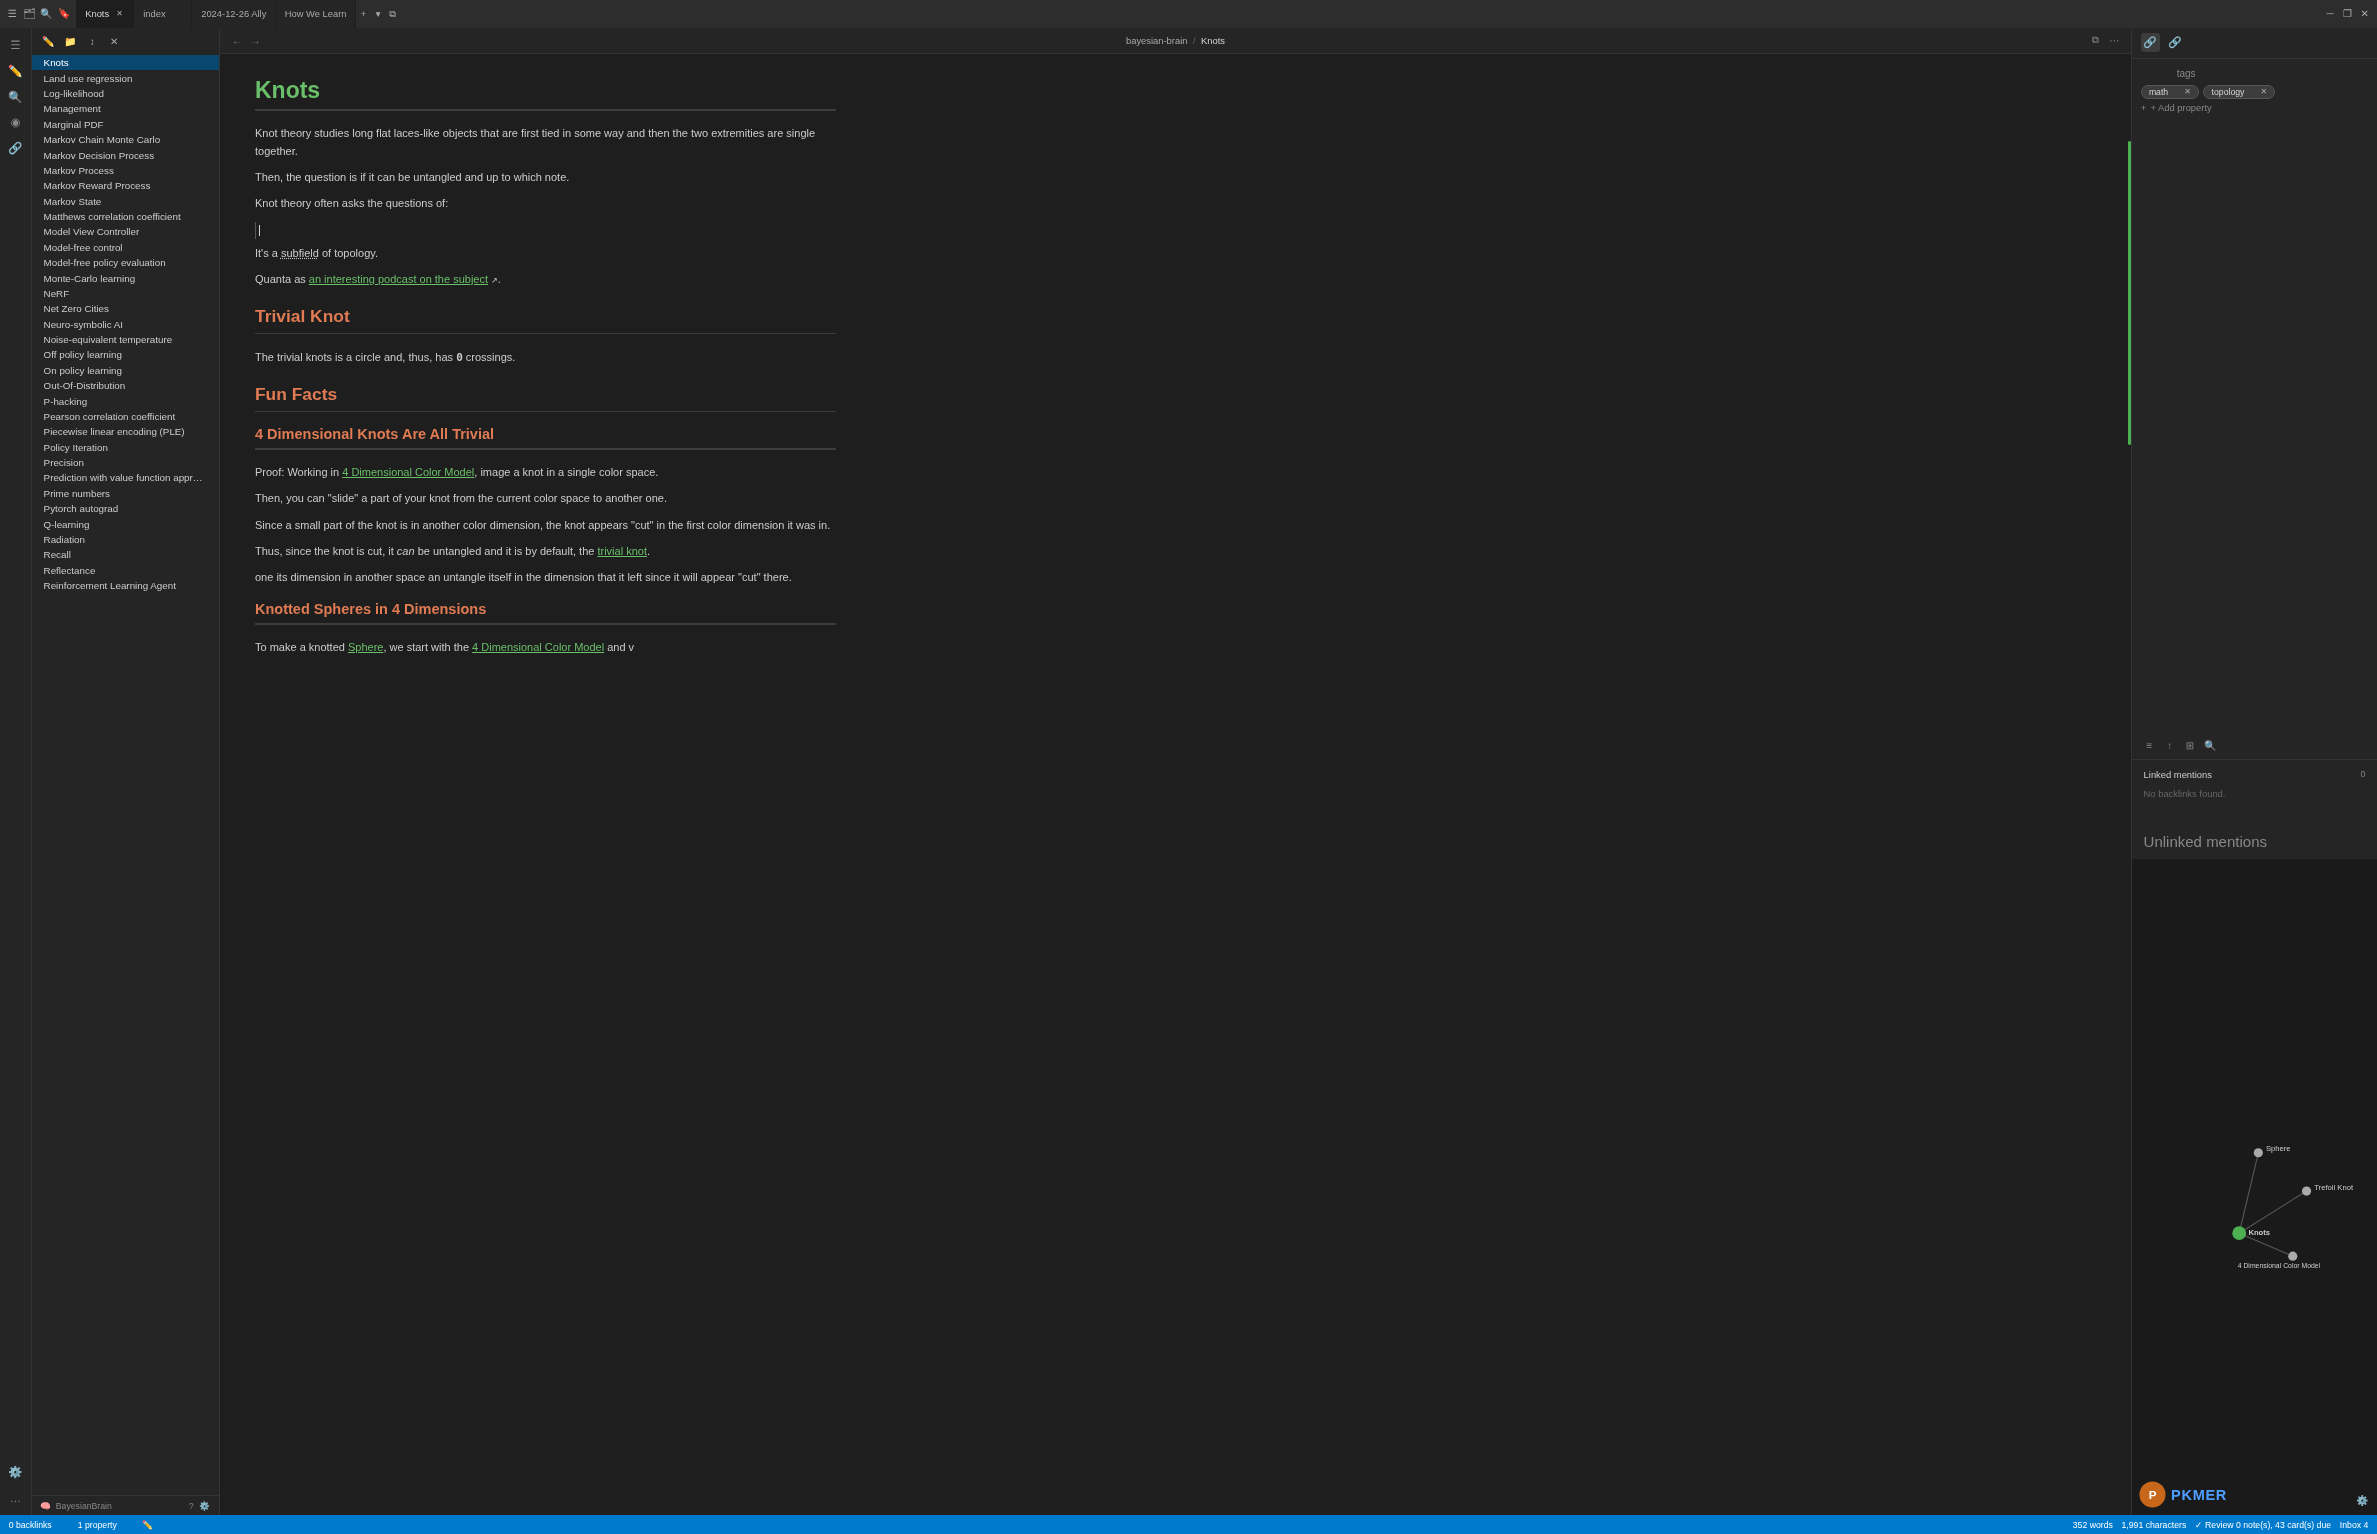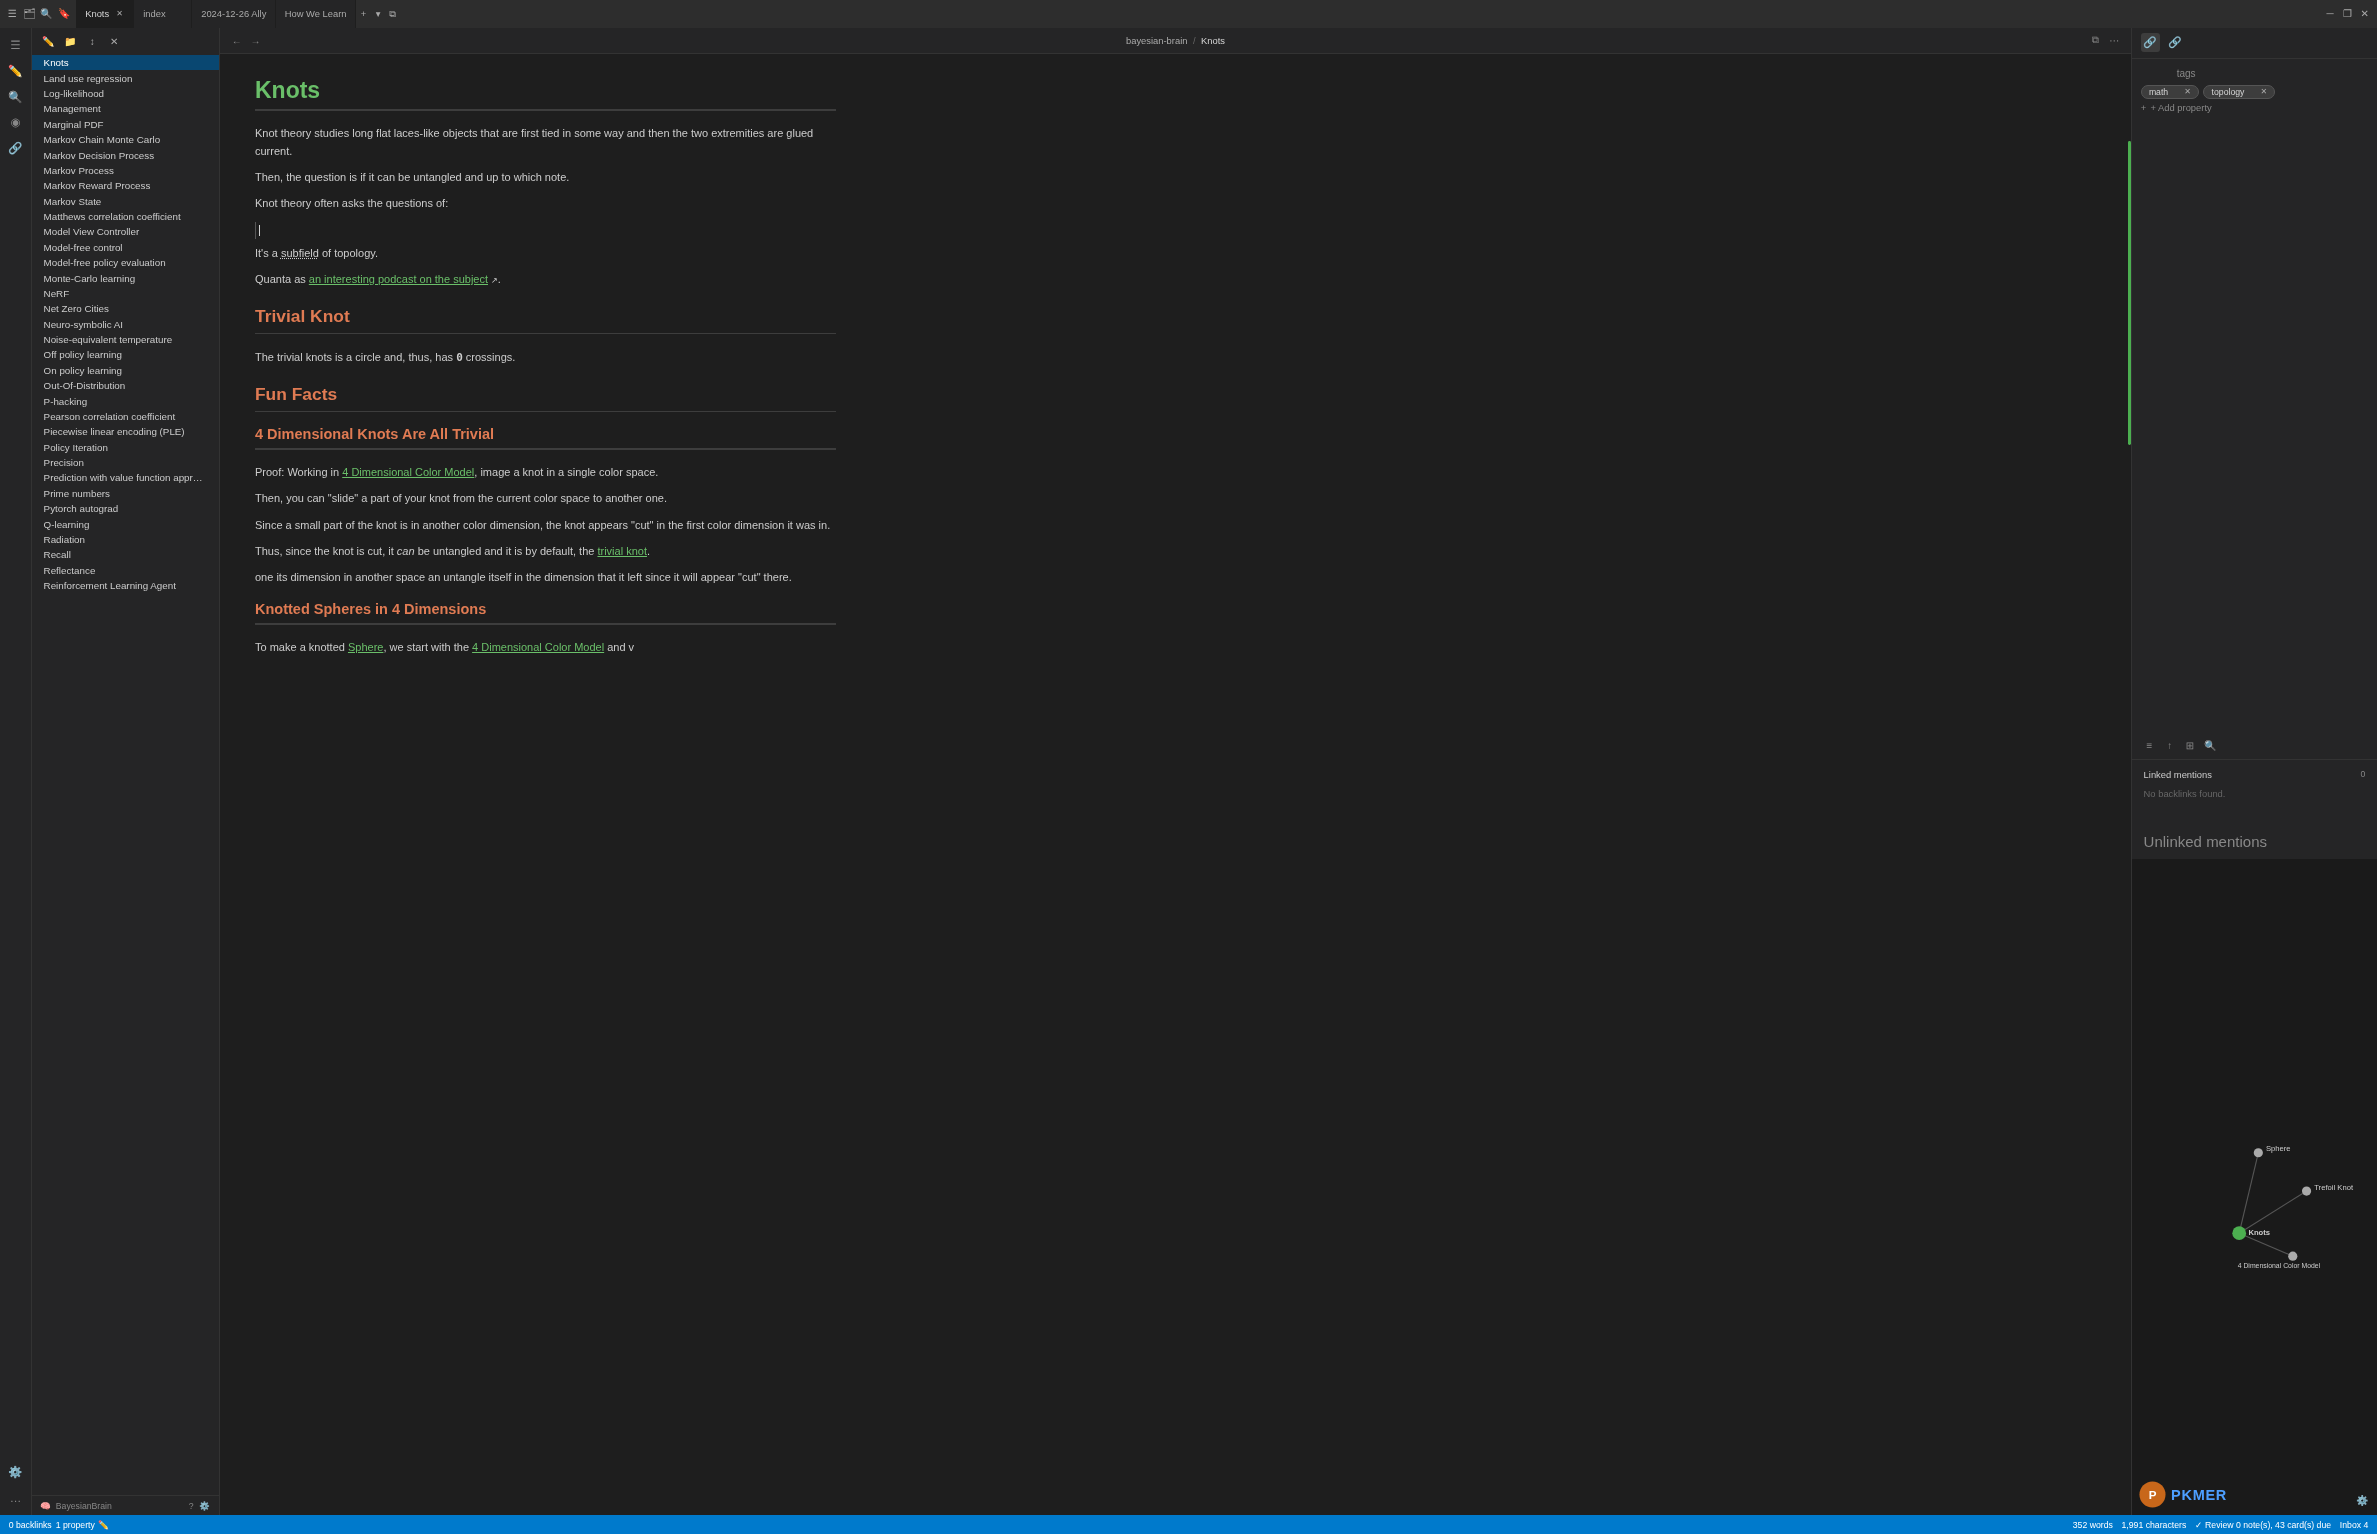--- a/index.html
+++ b/index.html
@@ -88,21 +88,21 @@
     .graph-area { flex: 1; background: #1a1a1a; position: relative; overflow: hidden; min-height: 145px; }
     .graph-svg { position: absolute; top: 0; left: 0; width: 100%; height: 100%; }
     .graph-settings-btn { position: absolute; bottom: 5.8px; right: 5.8px; width: 17.4px; height: 17.4px; display: flex; align-items: center; justify-content: center; color: #888; cursor: pointer; font-size: 10px; }
 
     
     .pkmer-logo { position: absolute; bottom: 5.8px; left: 5.8px; display: flex; align-items: center; gap: 4.3px; }
     .pkmer-logo-icon { width: 29px; height: 29px; }
     .pkmer-logo-text { font-size: 14.5px; font-weight: 700; color: #4d9fff; letter-spacing: 0.7px; }
 
     
-    .status-bar { height: 19px; background: #007acc; display: flex; align-items: center; padding: 0 8.7px; gap: 4px; font-size: 8.7px; color: #fff; flex-shrink: 0; }
+    .status-bar { height: 19px; background: #007acc; display: flex; align-items: center; padding: 0 8.7px; gap: 26px; font-size: 8.7px; color: #fff; flex-shrink: 0; }
     .status-item { display: flex; align-items: center; gap: 2.9px; cursor: pointer; }
     .status-spacer { flex: 1; }
     .status-right { display: flex; align-items: center; gap: 8.7px; margin-left: auto; }
 
     
     ::-webkit-scrollbar { width: 4.3px; }
     ::-webkit-scrollbar-track { background: transparent; }
     ::-webkit-scrollbar-thumb { background: #555; border-radius: 2.2px; }
 
     
@@ -235,21 +235,21 @@
         <div class="breadcrumb-action-btn">⋯</div>
       </div>
     </div>
 
     <div class="doc-wrapper">
       <div class="doc-scroll-area">
         <div class="doc-content">
           <h1 class="doc-title">Knots</h1>
           <div class="doc-divider"></div>
 
-          <p class="doc-paragraph">Knot theory studies long flat laces-like objects that are first tied in some way and then the two extremities are glued current.</p>
+          <p class="doc-paragraph">Knot theory studies long flat laces-like objects that are first tied in some way and then the two extremities are single together.</p>
           <p class="doc-paragraph">Then, the question is if it can be untangled and up to which note.</p>
           <p class="doc-paragraph">Knot theory often asks the questions of:</p>
           <div style="border-left: 1.4px solid #555; padding-left: 2.9px; margin: 2.9px 0 5.8px 0;">
             <span class="cursor-line"></span>
           </div>
 
 
           <p class="doc-paragraph">
             It's a <span style="text-decoration: underline; text-decoration-style: dotted; color: #ccc;">subfield</span> of topology.
           </p>

